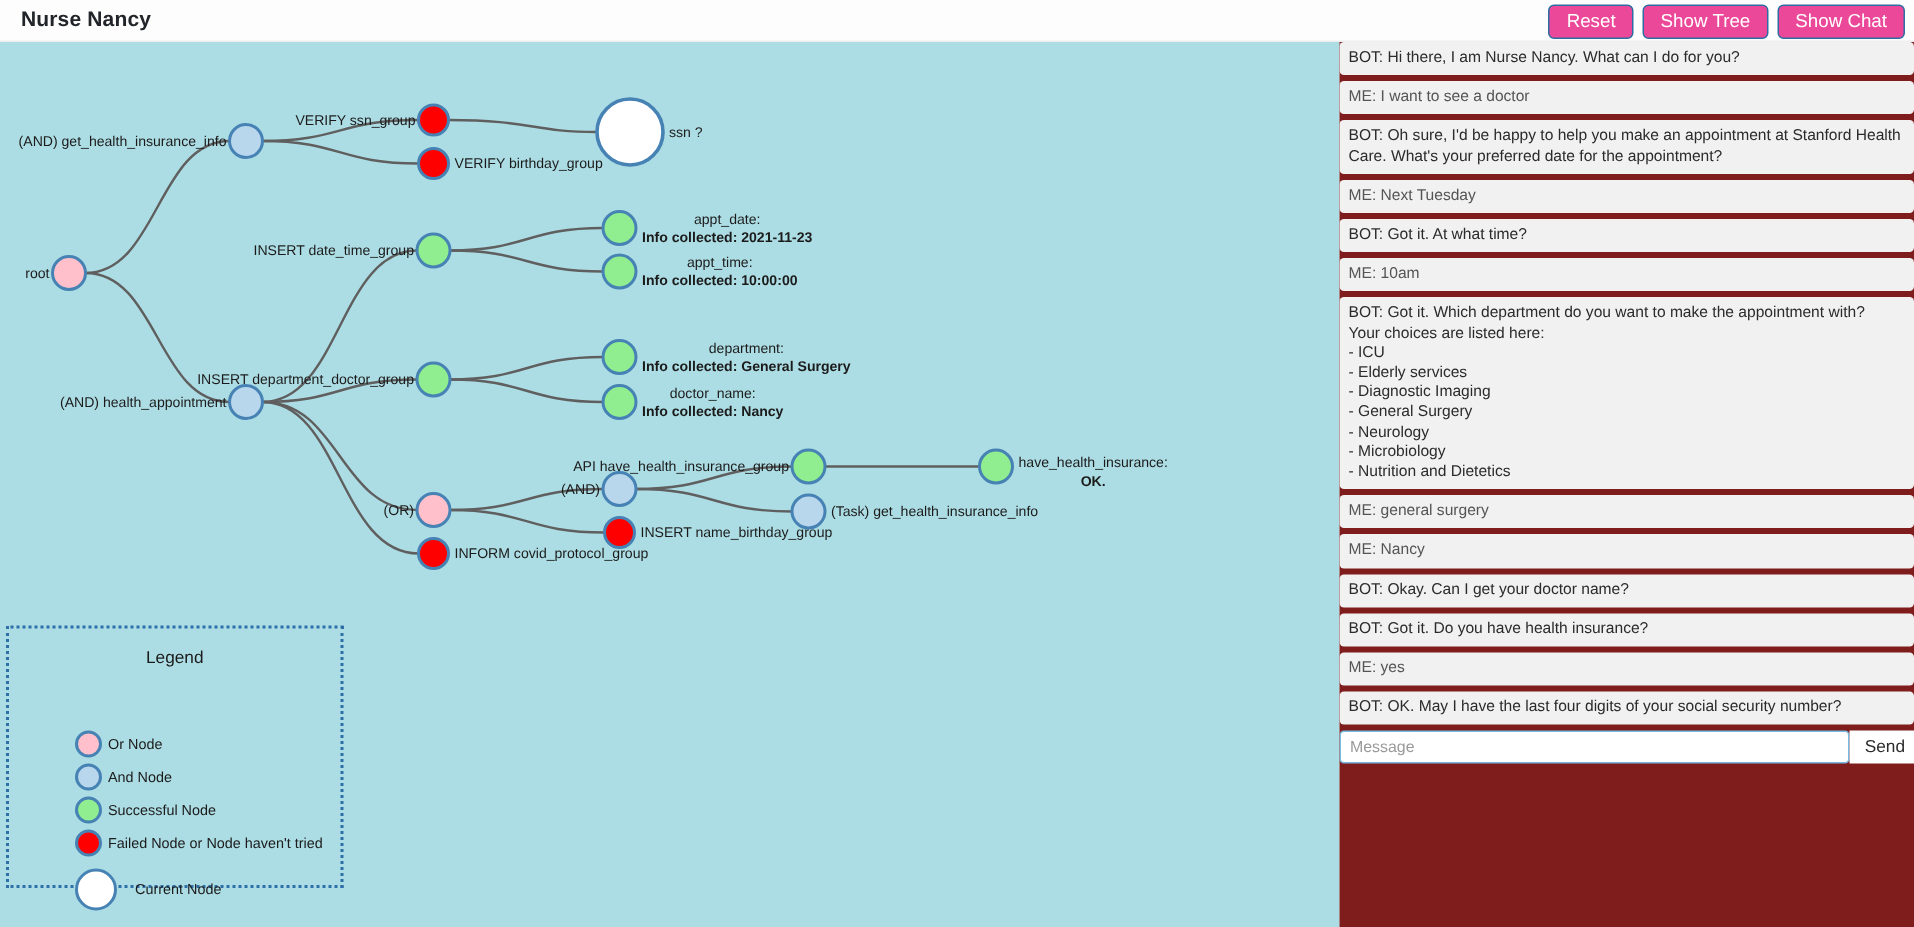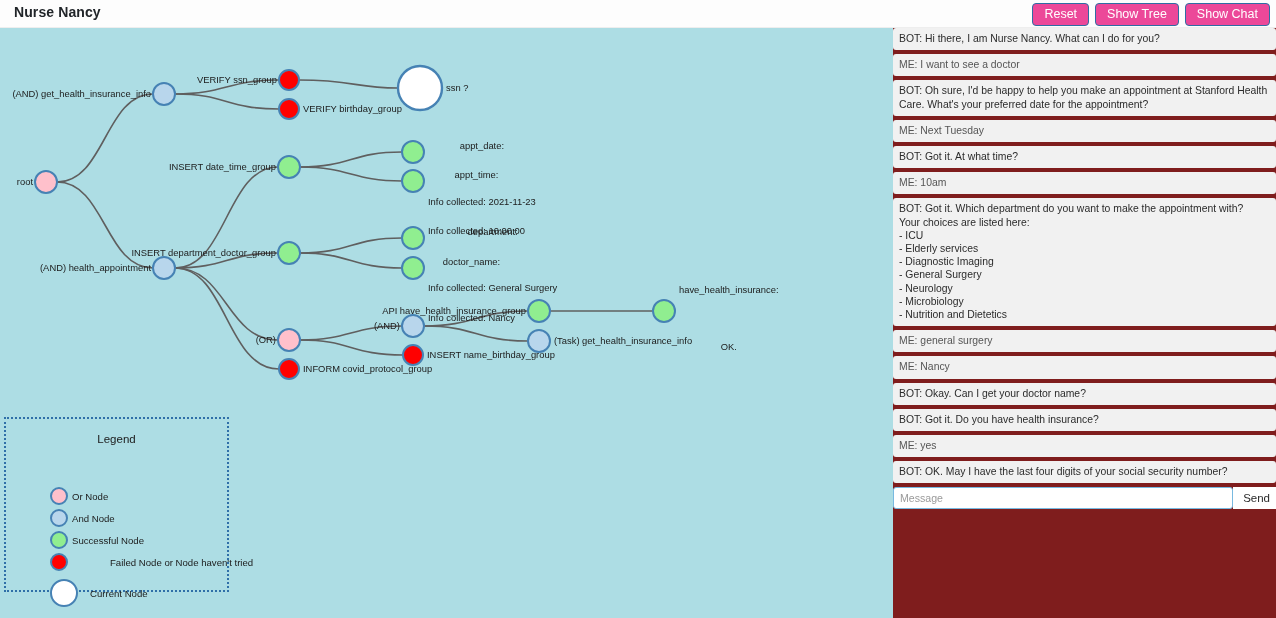--- a/index.html
+++ b/index.html
@@ -58,21 +58,21 @@
   #tree-svg { position: absolute; left: 0; top: 0; }
 
   .node-label {
     position: absolute;
     font-size: 9.4px;
     color: #1b1b1b;
     white-space: nowrap;
     line-height: 12.5px;
     font-family: "Liberation Sans", sans-serif;
   }
-  .node-label .l2 { font-weight: normal; display: block; margin-top: 44px; }
+  .node-label .l2 { font-weight: bold; display: block; }
   .node-label.right { text-align: center; }
   .node-label.left { text-align: right; }
 
   
   #legend {
     position: absolute;
     left: 4px; top: 389px;
     width: 225px; height: 175px;
     border: 2px dotted #2f6fa8;
     background: transparent;
@@ -215,39 +215,39 @@
       <div class="node-label right" style="top: 140.5px; left: 428px;"><span>appt_time:</span><span class="l2">Info collected: 10:00:00</span></div>
       <div class="node-label left" style="top: 218.5px; right: 617px;"><span>INSERT department_doctor_group</span></div>
       <div class="node-label right" style="top: 197.5px; left: 428px;"><span>department:</span><span class="l2">Info collected: General Surgery</span></div>
       <div class="node-label right" style="top: 227.5px; left: 428px;"><span>doctor_name:</span><span class="l2">Info collected: Nancy</span></div>
       <div class="node-label left" style="top: 305.5px; right: 617px;"><span>(OR)</span></div>
       <div class="node-label left" style="top: 291.5px; right: 493px;"><span>(AND)</span></div>
       <div class="node-label right" style="top: 320.5px; left: 427px;"><span>INSERT name_birthday_group</span></div>
       <div class="node-label right" style="top: 334.5px; left: 303px;"><span>INFORM covid_protocol_group</span></div>
       <div class="node-label left" style="top: 276.5px; right: 367px;"><span>API have_health_insurance_group</span></div>
       <div class="node-label right" style="top: 306.5px; left: 554px;"><span>(Task) get_health_insurance_info</span></div>
-      <div class="node-label right" style="top: 256px; left: 679px;"><span>have_health_insurance:</span><span class="l2">OK.</span></div>
+      <div class="node-label right" style="top: 274px; left: 679px;"><span>have_health_insurance:</span><span class="l2">OK.</span></div>
     </div>
 
   <div id="legend">
     <div id="legend-title">Legend</div>
     <div id="legend-rows">
         <div class="legend-row" style="top: 68px;">
           <span class="legend-swatch" style="width: 18px; height: 18px; background: rgb(255, 192, 203); margin-right: 4px;"></span>
           <span class="legend-text">Or Node</span>
         </div>
         <div class="legend-row" style="top: 90px;">
           <span class="legend-swatch" style="width: 18px; height: 18px; background: rgb(184, 214, 236); margin-right: 4px;"></span>
           <span class="legend-text">And Node</span>
         </div>
         <div class="legend-row" style="top: 112px;">
           <span class="legend-swatch" style="width: 18px; height: 18px; background: rgb(144, 238, 144); margin-right: 4px;"></span>
           <span class="legend-text">Successful Node</span>
         </div>
-        <div class="legend-row" style="top: 134px; gap: 38px;">
+        <div class="legend-row" style="top: 134px;">
           <span class="legend-swatch" style="width: 18px; height: 18px; background: rgb(255, 0, 0); margin-right: 4px;"></span>
           <span class="legend-text">Failed Node or Node haven't tried</span>
         </div>
         <div class="legend-row" style="top: 160px;">
           <span class="legend-swatch" style="width: 28px; height: 28px; background: rgb(255, 255, 255); margin-right: 12px;"></span>
           <span class="legend-text">Current Node</span>
         </div>
       </div>
   </div>
 </div>

